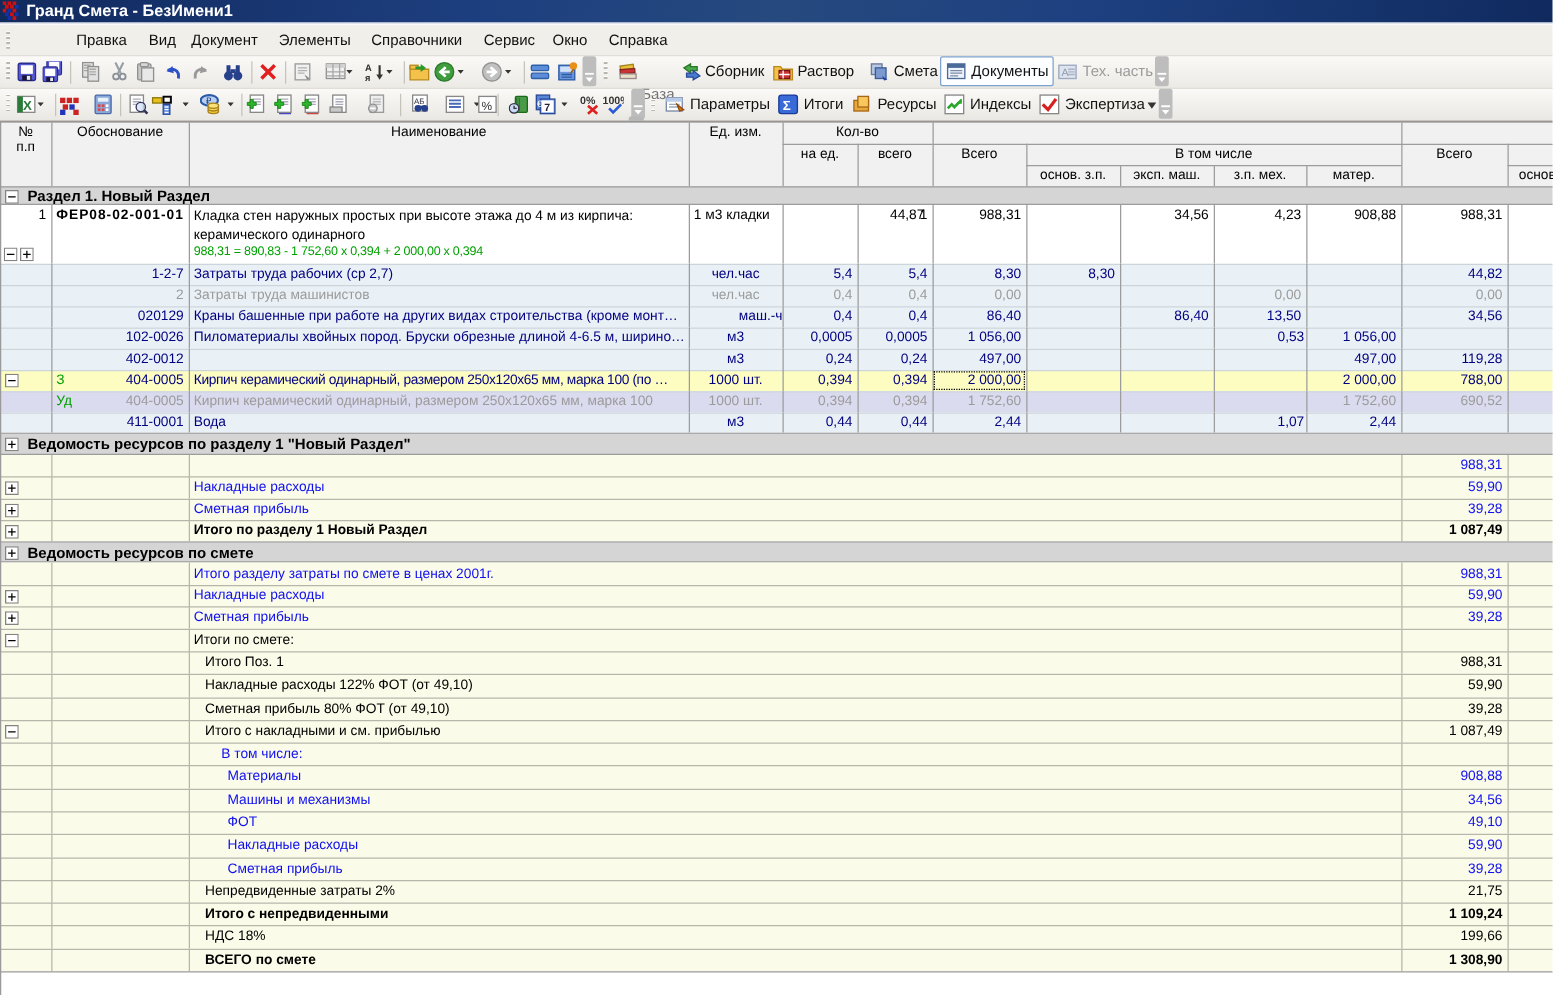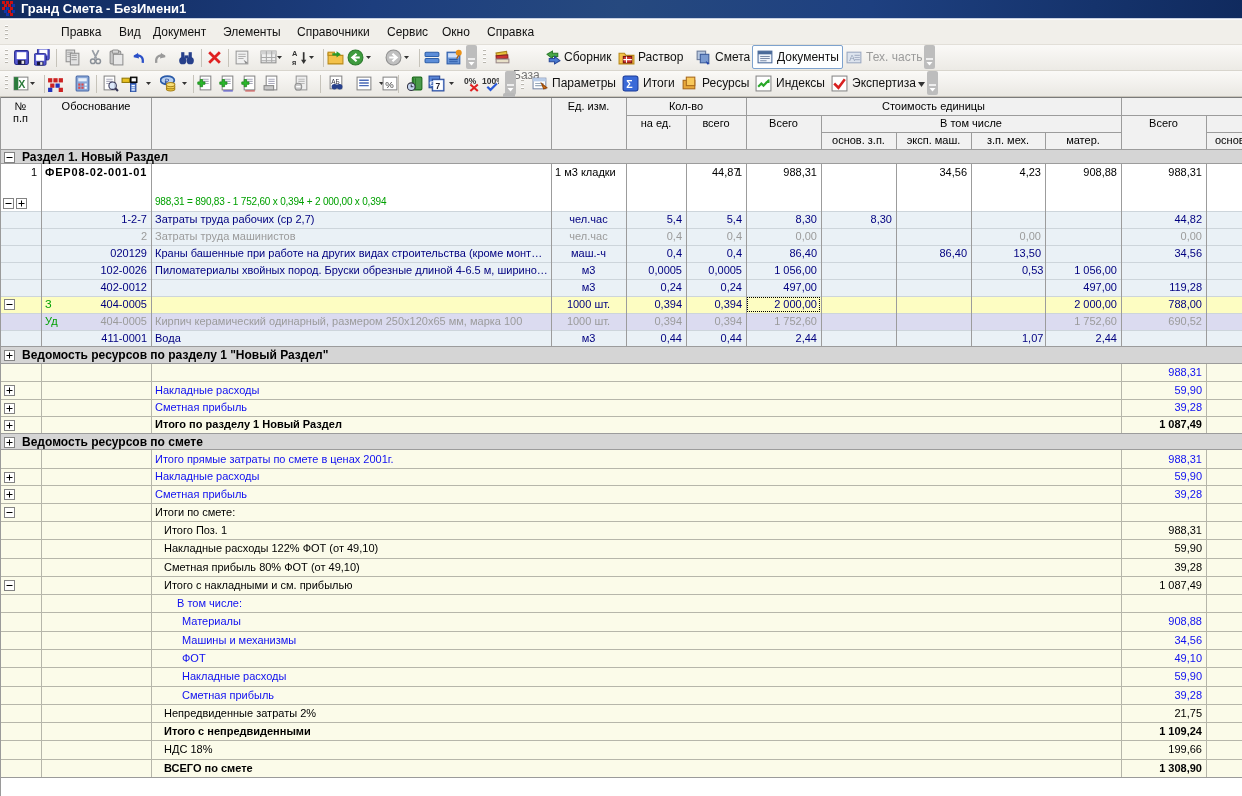--- a/index.html
+++ b/index.html
@@ -392,26 +392,26 @@
 <div class="ab" style="left:821px;top:115px;width:1px;height:34px;background:#9c9c9c;"></div>
 <div class="ab" style="left:1206px;top:115px;width:1px;height:34px;background:#9c9c9c;"></div>
 <div class="ab" style="left:896px;top:132px;width:1px;height:17px;background:#9c9c9c;"></div>
 <div class="ab" style="left:971px;top:132px;width:1px;height:17px;background:#9c9c9c;"></div>
 <div class="ab" style="left:1045px;top:132px;width:1px;height:17px;background:#9c9c9c;"></div>
 <div class="ab" style="left:626px;top:115px;width:616px;height:1px;background:#9c9c9c;"></div>
 <div class="ab" style="left:821px;top:132px;width:300px;height:1px;background:#9c9c9c;"></div>
 <div class="ab" style="left:1206px;top:132px;width:36px;height:1px;background:#9c9c9c;"></div>
 <div class="t" style="left:0px;top:100px;width:41px;height:12px;line-height:12px;text-align:center;font-size:11px;color:#000;">№<br>п.п</div>
 <div class="t" style="left:41px;top:100px;width:110px;height:12px;line-height:12px;text-align:center;font-size:11px;color:#000;">Обоснование</div>
+<div class="t" style="left:151px;top:100px;width:400px;height:12px;line-height:12px;text-align:center;font-size:11px;color:#000;">Наименование</div>
 <div class="t" style="left:551px;top:100px;width:75px;height:12px;line-height:12px;text-align:center;font-size:11px;color:#000;">Ед. изм.</div>
 <div class="t" style="left:626px;top:100px;width:120px;height:12px;line-height:12px;text-align:center;font-size:11px;color:#000;">Кол-во</div>
 <div class="t" style="left:626px;top:117px;width:60px;height:12px;line-height:12px;text-align:center;font-size:11px;color:#000;">на ед.</div>
 <div class="t" style="left:686px;top:117px;width:60px;height:12px;line-height:12px;text-align:center;font-size:11px;color:#000;">всего</div>
 <div class="t" style="left:746px;top:117px;width:75px;height:12px;line-height:12px;text-align:center;font-size:11px;color:#000;">Всего</div>
-<div class="t" style="left:746px;top:100px;width:375px;height:12px;line-height:12px;text-align:center;font-size:11px;color:#000;">Стоимость единицы</div>
 <div class="t" style="left:821px;top:117px;width:300px;height:12px;line-height:12px;text-align:center;font-size:11px;color:#000;">В том числе</div>
 <div class="t" style="left:821px;top:134px;width:75px;height:12px;line-height:12px;text-align:center;font-size:11px;color:#000;">основ. з.п.</div>
 <div class="t" style="left:896px;top:134px;width:75px;height:12px;line-height:12px;text-align:center;font-size:11px;color:#000;">эксп. маш.</div>
 <div class="t" style="left:971px;top:134px;width:74px;height:12px;line-height:12px;text-align:center;font-size:11px;color:#000;">з.п. мех.</div>
 <div class="t" style="left:1045px;top:134px;width:76px;height:12px;line-height:12px;text-align:center;font-size:11px;color:#000;">матер.</div>
 <div class="t" style="left:1121px;top:117px;width:85px;height:12px;line-height:12px;text-align:center;font-size:11px;color:#000;">Всего</div>
 <div class="t" style="left:1215px;top:134px;height:12px;line-height:12px;font-size:11px;color:#000;">основ</div>
 <div class="ab" style="left:0;top:149px;width:1242px;height:15px;background:#d5d5d5;border-top:1px solid #9c9c9c;border-bottom:1px solid #9c9c9c;"></div>
 <svg class="ab" style="left:4px;top:152px" width="11" height="11">
       <rect x="0.5" y="0.5" width="10" height="10" fill="#fff" stroke="#838383"></rect>
@@ -439,20 +439,21 @@
 <div class="ab" style="left:686px;top:164px;width:1px;height:47px;background:#9c9c9c;"></div>
 <div class="ab" style="left:746px;top:164px;width:1px;height:47px;background:#9c9c9c;"></div>
 <div class="ab" style="left:821px;top:164px;width:1px;height:47px;background:#9c9c9c;"></div>
 <div class="ab" style="left:896px;top:164px;width:1px;height:47px;background:#9c9c9c;"></div>
 <div class="ab" style="left:971px;top:164px;width:1px;height:47px;background:#9c9c9c;"></div>
 <div class="ab" style="left:1045px;top:164px;width:1px;height:47px;background:#9c9c9c;"></div>
 <div class="ab" style="left:1121px;top:164px;width:1px;height:47px;background:#9c9c9c;"></div>
 <div class="ab" style="left:1206px;top:164px;width:1px;height:47px;background:#9c9c9c;"></div>
 <div class="t" style="left:-143px;top:164px;width:180px;height:17px;line-height:17px;text-align:right;font-size:11px;color:#000;">1</div>
 <div class="t" style="left:45px;top:164px;height:17px;line-height:17px;font-size:11px;color:#000;font-weight:bold;letter-spacing:0.8px;">ФЕР08-02-001-01</div>
+<div class="t" style="left:155px;top:166px;width:390px;font-size:11px;line-height:15px;white-space:normal;color:#000;">Кладка стен наружных простых при высоте этажа до 4 м из кирпича: керамического одинарного</div>
 <div class="t" style="left:155px;top:195px;height:13px;line-height:13px;font-size:10px;letter-spacing:-0.2px;color:#00a000;">988,31 = 890,83 - 1 752,60 x 0,394 + 2 000,00 x 0,394</div>
 <div class="t" style="left:555px;top:164px;height:17px;line-height:17px;font-size:11px;color:#000;">1 м3 кладки</div>
 <div class="t" style="left:562px;top:164px;width:180px;height:17px;line-height:17px;text-align:right;font-size:11px;color:#000;">1</div>
 <div class="t" style="left:637px;top:164px;width:180px;height:17px;line-height:17px;text-align:right;font-size:11px;color:#000;">988,31</div>
 <div class="t" style="left:712px;top:164px;width:180px;height:17px;line-height:17px;text-align:left;font-size:11px;color:#000;">44,87</div>
 <div class="t" style="left:787px;top:164px;width:180px;height:17px;line-height:17px;text-align:right;font-size:11px;color:#000;">34,56</div>
 <div class="t" style="left:861px;top:164px;width:180px;height:17px;line-height:17px;text-align:right;font-size:11px;color:#000;">4,23</div>
 <div class="t" style="left:937px;top:164px;width:180px;height:17px;line-height:17px;text-align:right;font-size:11px;color:#000;">908,88</div>
 <div class="t" style="left:1022px;top:164px;width:180px;height:17px;line-height:17px;text-align:right;font-size:11px;color:#000;">988,31</div>
 <svg class="ab" style="left:3px;top:198px" width="11" height="11">
@@ -517,21 +518,21 @@
 <div class="ab" style="left:686px;top:245px;width:1px;height:17px;background:#9c9c9c;"></div>
 <div class="ab" style="left:746px;top:245px;width:1px;height:17px;background:#9c9c9c;"></div>
 <div class="ab" style="left:821px;top:245px;width:1px;height:17px;background:#9c9c9c;"></div>
 <div class="ab" style="left:896px;top:245px;width:1px;height:17px;background:#9c9c9c;"></div>
 <div class="ab" style="left:971px;top:245px;width:1px;height:17px;background:#9c9c9c;"></div>
 <div class="ab" style="left:1045px;top:245px;width:1px;height:17px;background:#9c9c9c;"></div>
 <div class="ab" style="left:1121px;top:245px;width:1px;height:17px;background:#9c9c9c;"></div>
 <div class="ab" style="left:1206px;top:245px;width:1px;height:17px;background:#9c9c9c;"></div>
 <div class="t" style="left:-33px;top:245px;width:180px;height:17px;line-height:17px;text-align:right;font-size:11px;color:#000080;">020129</div>
 <div class="t" style="left:155px;top:245px;height:17px;line-height:17px;font-size:11px;color:#000080;">Краны башенные при работе на других видах строительства (кроме монт…</div>
-<div class="t" style="left:551px;top:245px;width:75px;height:17px;line-height:17px;text-align:center;font-size:11px;color:#000080;">маш.-ч</div>
+<div class="t" style="left:551px;top:245px;width:75px;height:17px;line-height:17px;text-align:right;font-size:11px;color:#000080;">маш.-ч</div>
 <div class="t" style="left:502px;top:245px;width:180px;height:17px;line-height:17px;text-align:right;font-size:11px;color:#000080;">0,4</div>
 <div class="t" style="left:562px;top:245px;width:180px;height:17px;line-height:17px;text-align:right;font-size:11px;color:#000080;">0,4</div>
 <div class="t" style="left:637px;top:245px;width:180px;height:17px;line-height:17px;text-align:right;font-size:11px;color:#000080;">86,40</div>
 <div class="t" style="left:787px;top:245px;width:180px;height:17px;line-height:17px;text-align:right;font-size:11px;color:#000080;">86,40</div>
 <div class="t" style="left:861px;top:245px;width:180px;height:17px;line-height:17px;text-align:right;font-size:11px;color:#000080;">13,50</div>
 <div class="t" style="left:1022px;top:245px;width:180px;height:17px;line-height:17px;text-align:right;font-size:11px;color:#000080;">34,56</div>
 <div class="ab" style="left:0;top:262px;width:1242px;height:17px;background:#eaf1f6;"></div>
 <div class="ab" style="left:0px;top:262px;width:1242px;height:1px;background:#cdd5db;"></div>
 <div class="ab" style="left:41px;top:262px;width:1px;height:17px;background:#9c9c9c;"></div>
 <div class="ab" style="left:151px;top:262px;width:1px;height:17px;background:#9c9c9c;"></div>
@@ -583,20 +584,21 @@
 <div class="ab" style="left:686px;top:296px;width:1px;height:17px;background:#9c9c9c;"></div>
 <div class="ab" style="left:746px;top:296px;width:1px;height:17px;background:#9c9c9c;"></div>
 <div class="ab" style="left:821px;top:296px;width:1px;height:17px;background:#9c9c9c;"></div>
 <div class="ab" style="left:896px;top:296px;width:1px;height:17px;background:#9c9c9c;"></div>
 <div class="ab" style="left:971px;top:296px;width:1px;height:17px;background:#9c9c9c;"></div>
 <div class="ab" style="left:1045px;top:296px;width:1px;height:17px;background:#9c9c9c;"></div>
 <div class="ab" style="left:1121px;top:296px;width:1px;height:17px;background:#9c9c9c;"></div>
 <div class="ab" style="left:1206px;top:296px;width:1px;height:17px;background:#9c9c9c;"></div>
 <div class="t" style="left:-33px;top:296px;width:180px;height:17px;line-height:17px;text-align:right;font-size:11px;color:#000080;">404-0005</div>
 <div class="t" style="left:45px;top:296px;height:17px;line-height:17px;font-size:11px;color:#00a000;">З</div>
+<div class="t" style="left:155px;top:296px;height:17px;line-height:17px;font-size:11px;color:#000080;letter-spacing:-0.3px;">Кирпич керамический одинарный, размером 250x120x65 мм, марка 100 (по …</div>
 <div class="t" style="left:551px;top:296px;width:75px;height:17px;line-height:17px;text-align:center;font-size:11px;color:#000080;">1000 шт.</div>
 <div class="t" style="left:502px;top:296px;width:180px;height:17px;line-height:17px;text-align:right;font-size:11px;color:#000080;">0,394</div>
 <div class="t" style="left:562px;top:296px;width:180px;height:17px;line-height:17px;text-align:right;font-size:11px;color:#000080;">0,394</div>
 <div class="t" style="left:637px;top:296px;width:180px;height:17px;line-height:17px;text-align:right;font-size:11px;color:#000080;">2 000,00</div>
 <div class="t" style="left:937px;top:296px;width:180px;height:17px;line-height:17px;text-align:right;font-size:11px;color:#000080;">2 000,00</div>
 <div class="t" style="left:1022px;top:296px;width:180px;height:17px;line-height:17px;text-align:right;font-size:11px;color:#000080;">788,00</div>
 <div class="ab" style="left:0;top:313px;width:1242px;height:17px;background:#dbdbf0;"></div>
 <div class="ab" style="left:0px;top:313px;width:1242px;height:1px;background:#cdd5db;"></div>
 <div class="ab" style="left:41px;top:313px;width:1px;height:17px;background:#9c9c9c;"></div>
 <div class="ab" style="left:151px;top:313px;width:1px;height:17px;background:#9c9c9c;"></div>
@@ -689,21 +691,21 @@
 <svg class="ab" style="left:4px;top:420px" width="11" height="11">
       <rect x="0.5" y="0.5" width="10" height="10" fill="#fff" stroke="#838383"></rect>
       <path d="M2.5 5.5 h6" stroke="#000"></path>
       <path d="M5.5 2.5 v6" stroke="#000"></path>
     </svg>
 <div class="ab" style="left:0;top:450px;width:1242px;height:18px;background:#fbfbe9;"></div>
 <div class="ab" style="left:41px;top:450px;width:1px;height:18px;background:#b6b6aa;"></div>
 <div class="ab" style="left:151px;top:450px;width:1px;height:18px;background:#b6b6aa;"></div>
 <div class="ab" style="left:1121px;top:450px;width:1px;height:18px;background:#b6b6aa;"></div>
 <div class="ab" style="left:1206px;top:450px;width:1px;height:18px;background:#b6b6aa;"></div>
-<div class="t" style="left:155px;top:450px;height:18px;line-height:18px;font-size:11px;color:#0f0ff0;">Итого прямые затраты по смете в ценах 2001г.</div>
+<div class="t" style="left:155px;top:450px;height:18px;line-height:18px;font-size:11px;color:#0f0ff0;">Итого разделу затраты по смете в ценах 2001г.</div>
 <div class="t" style="left:1022px;top:450px;width:180px;height:18px;line-height:18px;text-align:right;font-size:11px;color:#0f0ff0;">988,31</div>
 <div class="ab" style="left:0;top:468px;width:1242px;height:17px;background:#fbfbe9;"></div>
 <div class="ab" style="left:0px;top:468px;width:1242px;height:1px;background:#b6b6aa;"></div>
 <div class="ab" style="left:41px;top:468px;width:1px;height:17px;background:#b6b6aa;"></div>
 <div class="ab" style="left:151px;top:468px;width:1px;height:17px;background:#b6b6aa;"></div>
 <div class="ab" style="left:1121px;top:468px;width:1px;height:17px;background:#b6b6aa;"></div>
 <div class="ab" style="left:1206px;top:468px;width:1px;height:17px;background:#b6b6aa;"></div>
 <div class="t" style="left:155px;top:468px;height:17px;line-height:17px;font-size:11px;color:#0f0ff0;">Накладные расходы</div>
 <div class="t" style="left:1022px;top:468px;width:180px;height:17px;line-height:17px;text-align:right;font-size:11px;color:#0f0ff0;">59,90</div>
 <svg class="ab" style="left:4px;top:472px" width="11" height="11">

